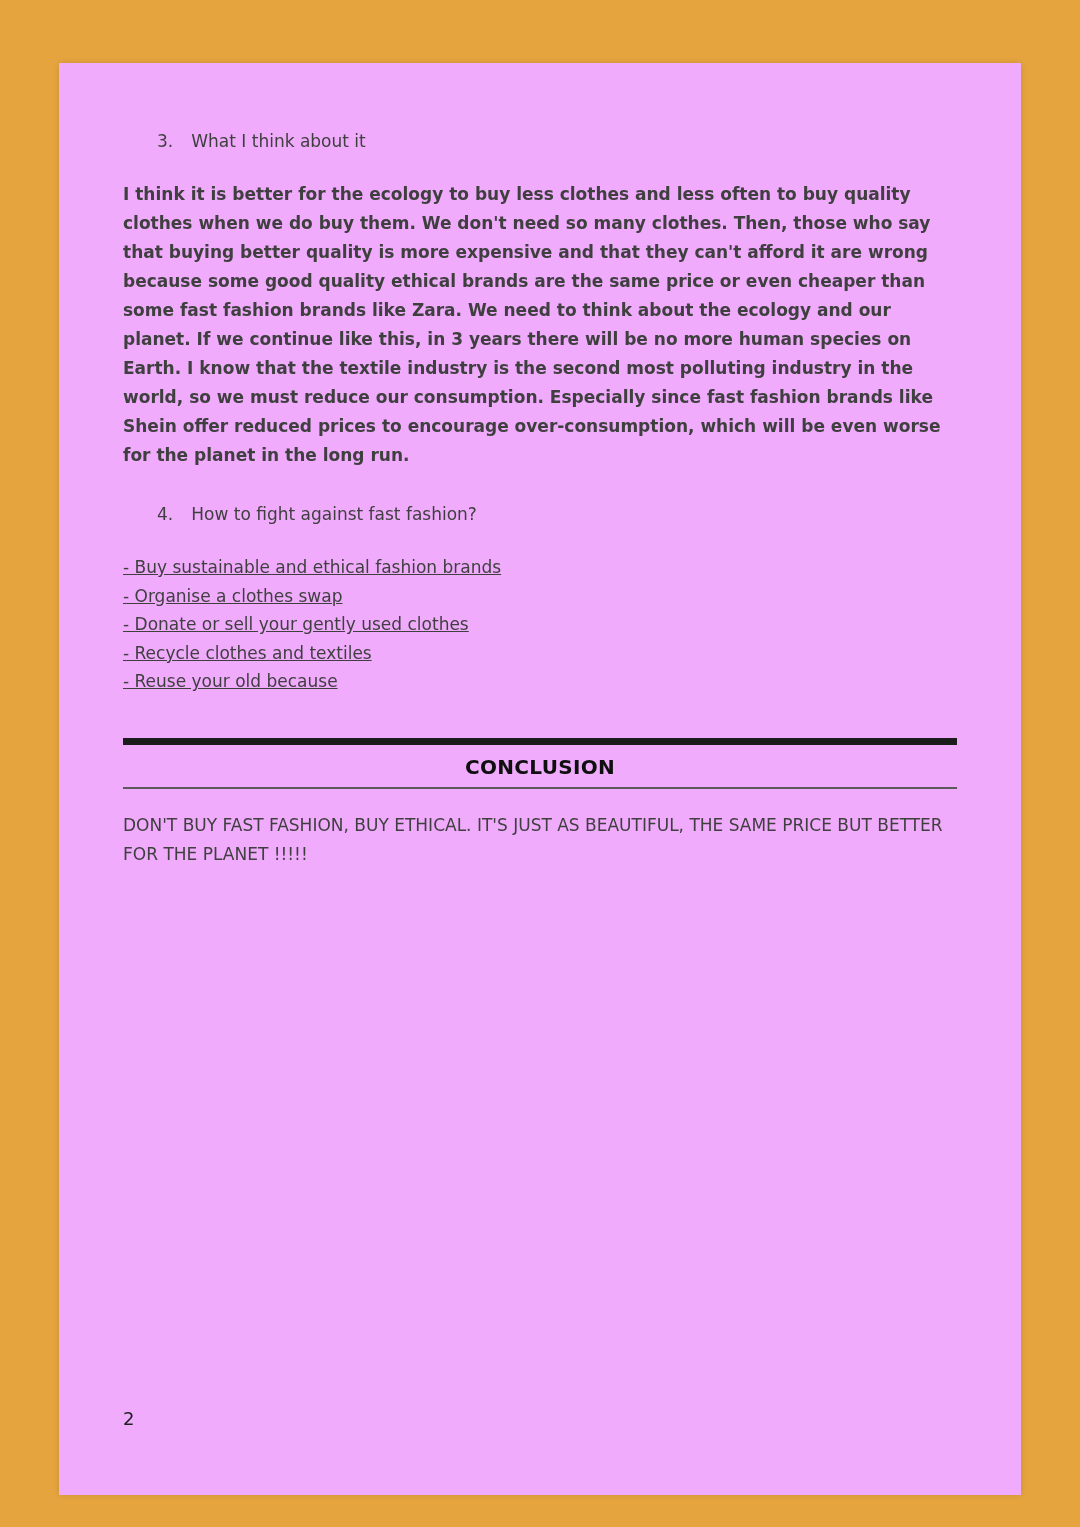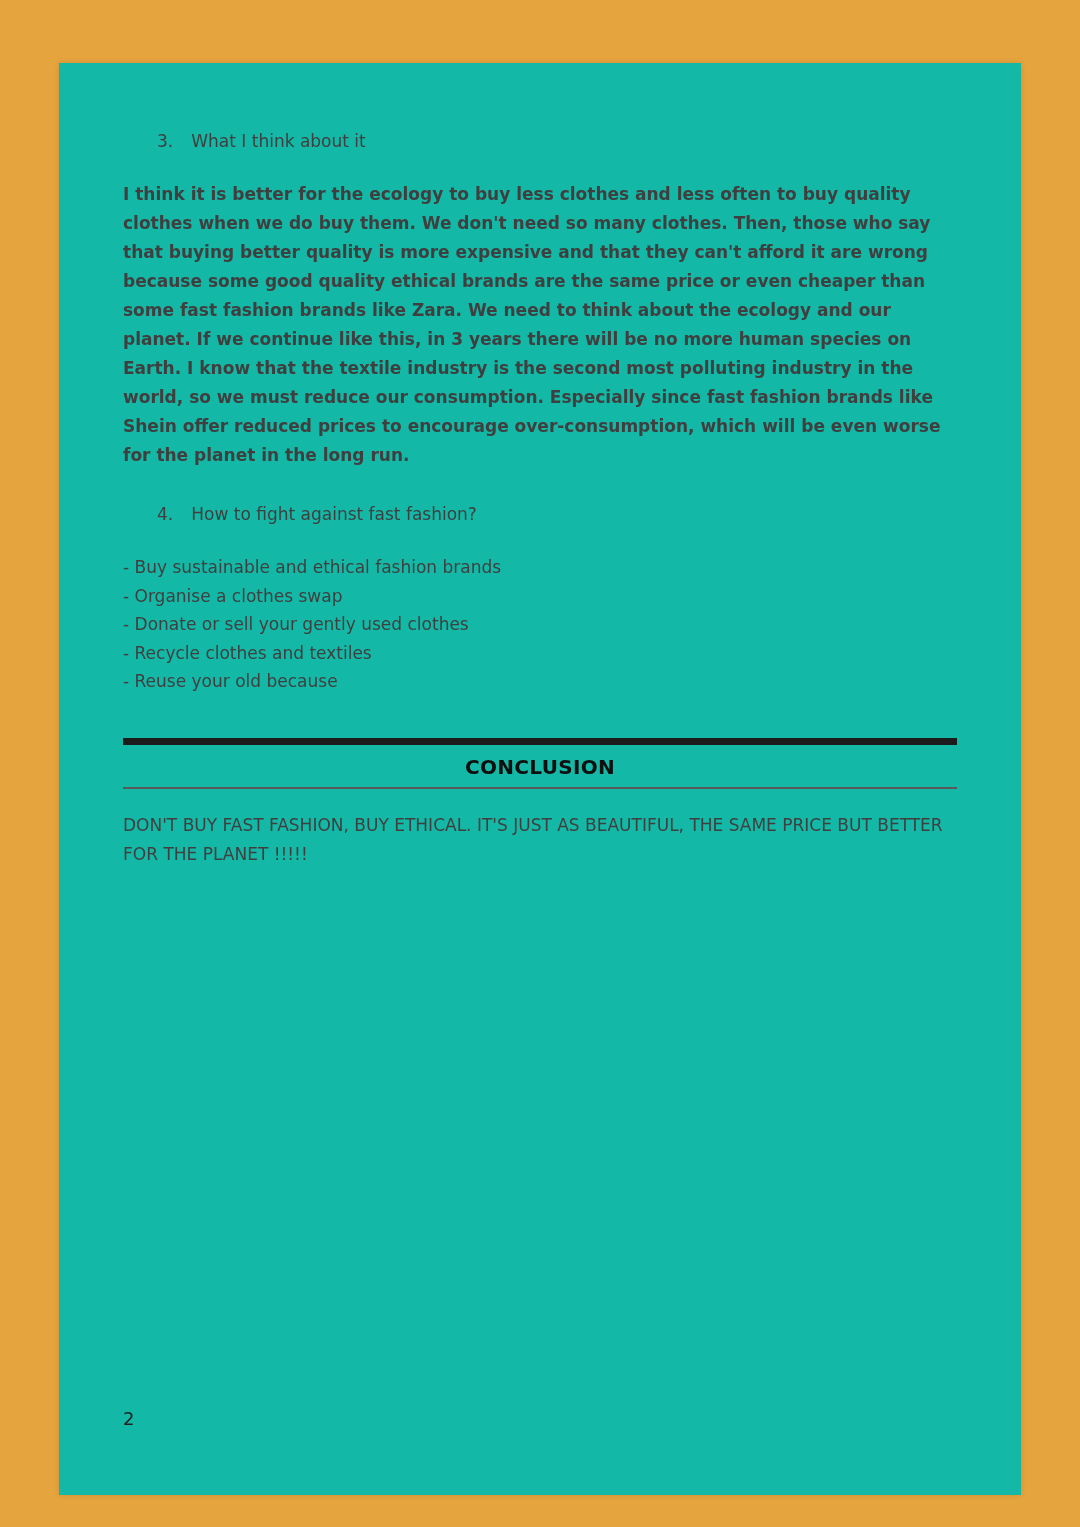--- a/index.html
+++ b/index.html
@@ -13,21 +13,21 @@
     background: var(--frame, #e5a43e);
     font-family: "DejaVu Sans", "Liberation Sans", sans-serif;
     overflow: hidden;
   }
   .page {
     position: absolute;
     left: 59px;
     right: 59px;
     top: 63px;
     bottom: 32px;
-    background: #14b8a6;
+    background: #f0abfc;
     box-shadow: 0 0 6px rgba(0,0,0,0.12);
   }
   .content {
     padding: 48px 64px 0 64px;
     color: var(--text, #3f3f3f);
     font-size: 17px;
     line-height: 29px;
   }
   .numbered-heading {
     margin: 16px 0 24px 34px;
@@ -35,20 +35,21 @@
   .numbered-heading .num {
     display: inline-block;
     margin-right: 18px;
   }
   .body-paragraph {
     margin: 0 0 30px 0;
     font-weight: bold;
   }
   .dash-list {
     margin: 10px 0 0 0;
+    text-decoration: underline;
   }
   .dash-item {
     line-height: 28.6px;
   }
   .conclusion-block {
     margin-top: 42px;
   }
   .conclusion-bar {
     height: 7px;
     background: #1c1c1c;

